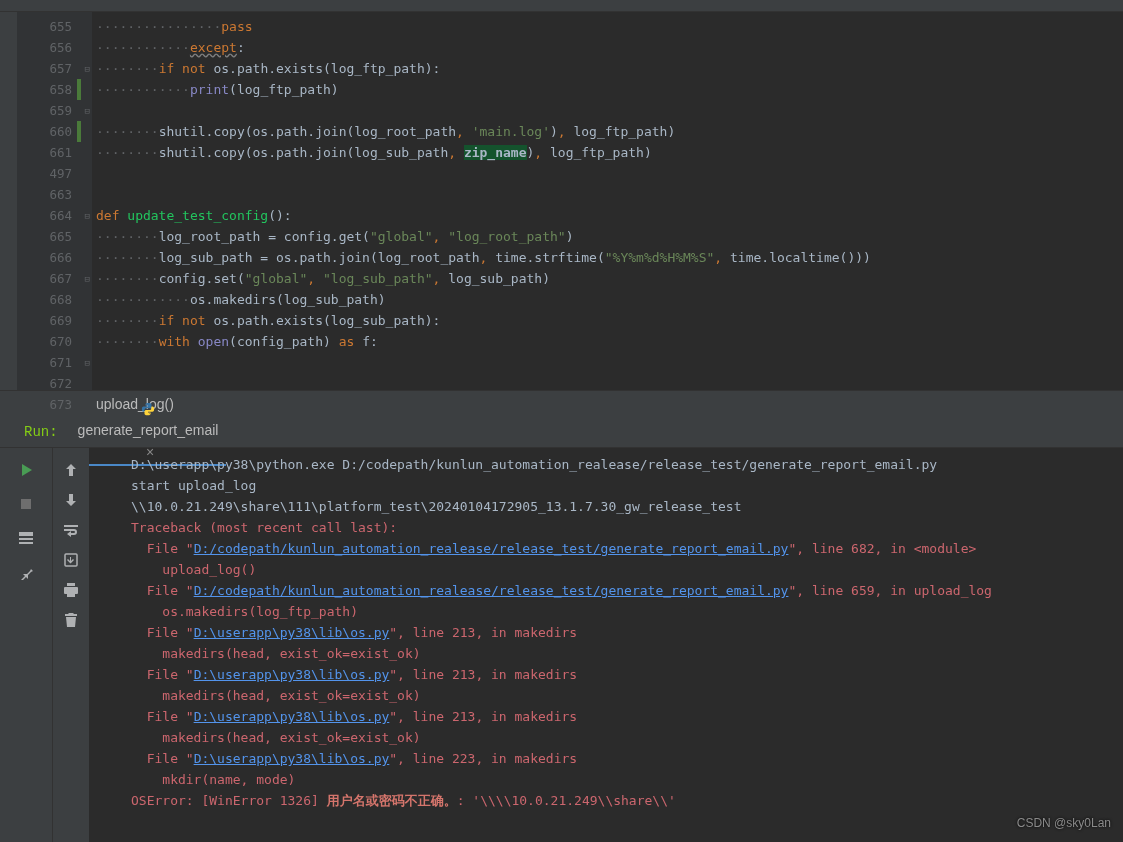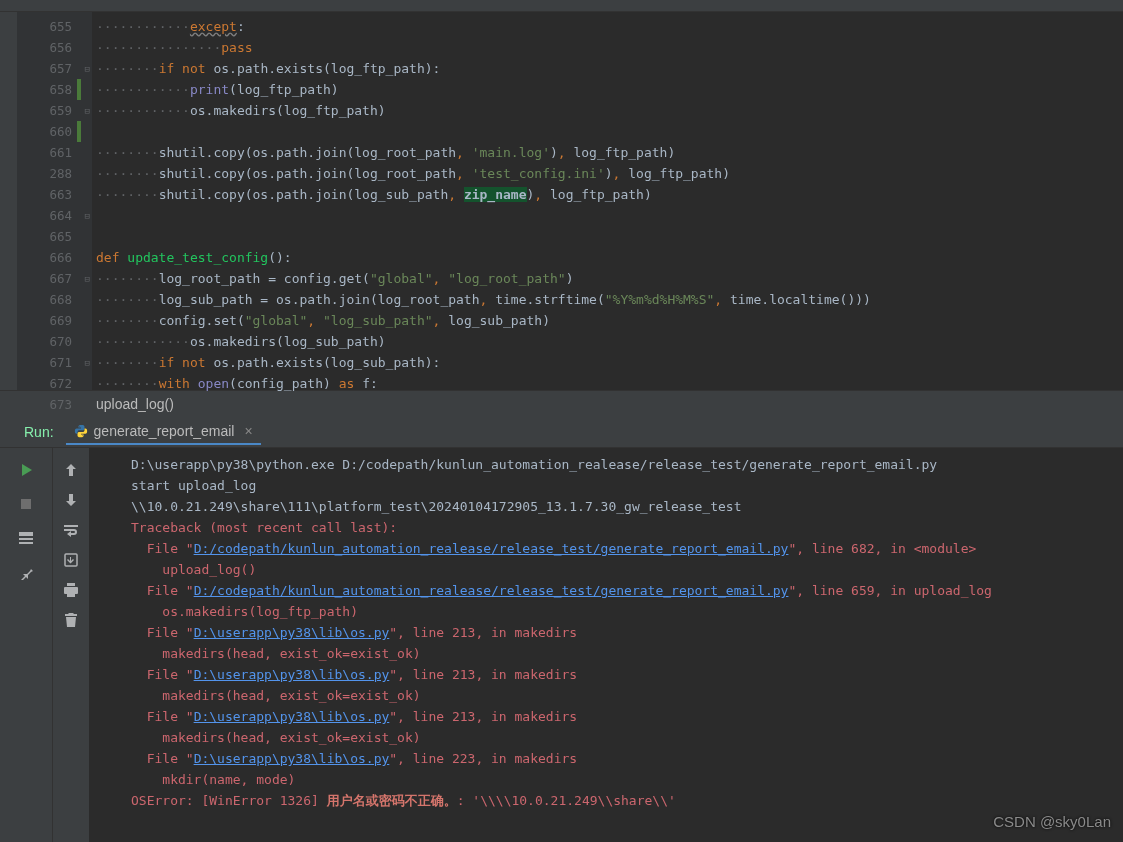--- a/index.html
+++ b/index.html
@@ -91,34 +91,35 @@
   border-top: 1px solid #323232;
 }
 .run-header {
   height: 32px;
   background: #3c3f41;
   display: flex;
   align-items: center;
   border-bottom: 1px solid #323232;
 }
 .run-label {
-  color: #86efac;
+  color: #84cc16;
   padding: 0 12px 0 24px;
-  font-family: Liberation Sans, sans-serif;
+  font-family: Liberation Mono, monospace;
   font-size: 14px;
 }
 .run-tab {
   display: flex;
   align-items: center;
   gap: 6px;
   padding: 4px 8px;
   border-bottom: 2px solid #4a88c7;
   color: #bbbbbb;
   font-family: -apple-system, 'Segoe UI', sans-serif;
   font-size: 14px;
+  flex-direction: column;
 }
 .py-icon {
   width: 14px;
   height: 14px;
 }
 .close-x {
   color: #888;
   font-size: 14px;
   margin-left: 4px;
   cursor: pointer;
@@ -166,62 +167,60 @@
 }
 .cline { height: 21px; padding-left: 34px; }
 .err { color: #cc666e; }
 .link { color: #5394ec; text-decoration: underline; cursor: pointer; }
 .bold { font-weight: bold; color: #d5756c; }
 .watermark {
   position: absolute;
   bottom: 12px;
   right: 12px;
   color: #8a8a8a;
-  font-size: 15px;
+  font-size: 12px;
   font-family: -apple-system, 'Segoe UI', sans-serif;
   text-shadow: 0 0 3px #000;
 }
 </style>
 </head>
 <body>
 
 <div class="top-bar"></div>
 
 <div class="editor-area">
   <div class="left-gutter"></div>
   <div class="gutter" id="gutter">
       <div class="line-number">655</div>
       <div class="line-number">656</div>
       <div class="line-number">657<span class="fold-marker">⊟</span></div>
       <div class="line-number">658<span class="change-marker"></span></div>
       <div class="line-number">659<span class="fold-marker">⊟</span></div>
       <div class="line-number">660<span class="change-marker"></span></div>
       <div class="line-number">661</div>
-      <div class="line-number">288</div>
+      <div class="line-number">497</div>
       <div class="line-number">663</div>
       <div class="line-number">664<span class="fold-marker">⊟</span></div>
       <div class="line-number">665</div>
       <div class="line-number">666</div>
       <div class="line-number">667<span class="fold-marker">⊟</span></div>
       <div class="line-number">668</div>
       <div class="line-number">669</div>
       <div class="line-number">670</div>
       <div class="line-number">671<span class="fold-marker">⊟</span></div>
       <div class="line-number">672</div>
       <div class="line-number">673</div>
     </div>
   <div class="code-area" id="code">
+      <div class="code-line"><span class="dots">····</span><span class="dots">····</span><span class="dots">····</span><span class="dots">····</span><span class="kw">pass</span></div>
       <div class="code-line"><span class="dots">····</span><span class="dots">····</span><span class="dots">····</span><span class="kw underline">except</span>:</div>
-      <div class="code-line"><span class="dots">····</span><span class="dots">····</span><span class="dots">····</span><span class="dots">····</span><span class="kw">pass</span></div>
       <div class="code-line"><span class="dots">····</span><span class="dots">····</span><span class="kw">if not </span>os.path.exists(log_ftp_path):</div>
       <div class="code-line"><span class="dots">····</span><span class="dots">····</span><span class="dots">····</span><span class="builtin">print</span>(log_ftp_path)</div>
-      <div class="code-line"><span class="dots">····</span><span class="dots">····</span><span class="dots">····</span>os.makedirs(log_ftp_path)</div>
       <div class="code-line"></div>
       <div class="code-line"><span class="dots">····</span><span class="dots">····</span>shutil.copy(os.path.join(log_root_path<span class="kw">, </span><span class="str">'main.log'</span>)<span class="kw">, </span>log_ftp_path)</div>
-      <div class="code-line"><span class="dots">····</span><span class="dots">····</span>shutil.copy(os.path.join(log_root_path<span class="kw">, </span><span class="str">'test_config.ini'</span>)<span class="kw">, </span>log_ftp_path)</div>
       <div class="code-line"><span class="dots">····</span><span class="dots">····</span>shutil.copy(os.path.join(log_sub_path<span class="kw">, </span><span class="sel">zip_name</span>)<span class="kw">, </span>log_ftp_path)</div>
       <div class="code-line"></div>
       <div class="code-line"></div>
       <div class="code-line"><span class="kw">def </span><span class="fn">update_test_config</span>():</div>
       <div class="code-line"><span class="dots">····</span><span class="dots">····</span>log_root_path = config.get(<span class="str">"global"</span><span class="kw">, </span><span class="str">"log_root_path"</span>)</div>
       <div class="code-line"><span class="dots">····</span><span class="dots">····</span>log_sub_path = os.path.join(log_root_path<span class="kw">, </span>time.strftime(<span class="str">"%Y%m%d%H%M%S"</span><span class="kw">, </span>time.localtime()))</div>
       <div class="code-line"><span class="dots">····</span><span class="dots">····</span>config.set(<span class="str">"global"</span><span class="kw">, </span><span class="str">"log_sub_path"</span><span class="kw">, </span>log_sub_path)</div>
       <div class="code-line"><span class="dots">····</span><span class="dots">····</span><span class="dots">····</span>os.makedirs(log_sub_path)</div>
       <div class="code-line"><span class="dots">····</span><span class="dots">····</span><span class="kw">if not </span>os.path.exists(log_sub_path):</div>
       <div class="code-line"><span class="dots">····</span><span class="dots">····</span><span class="kw">with </span><span class="builtin">open</span>(config_path) <span class="kw">as </span>f:</div>

